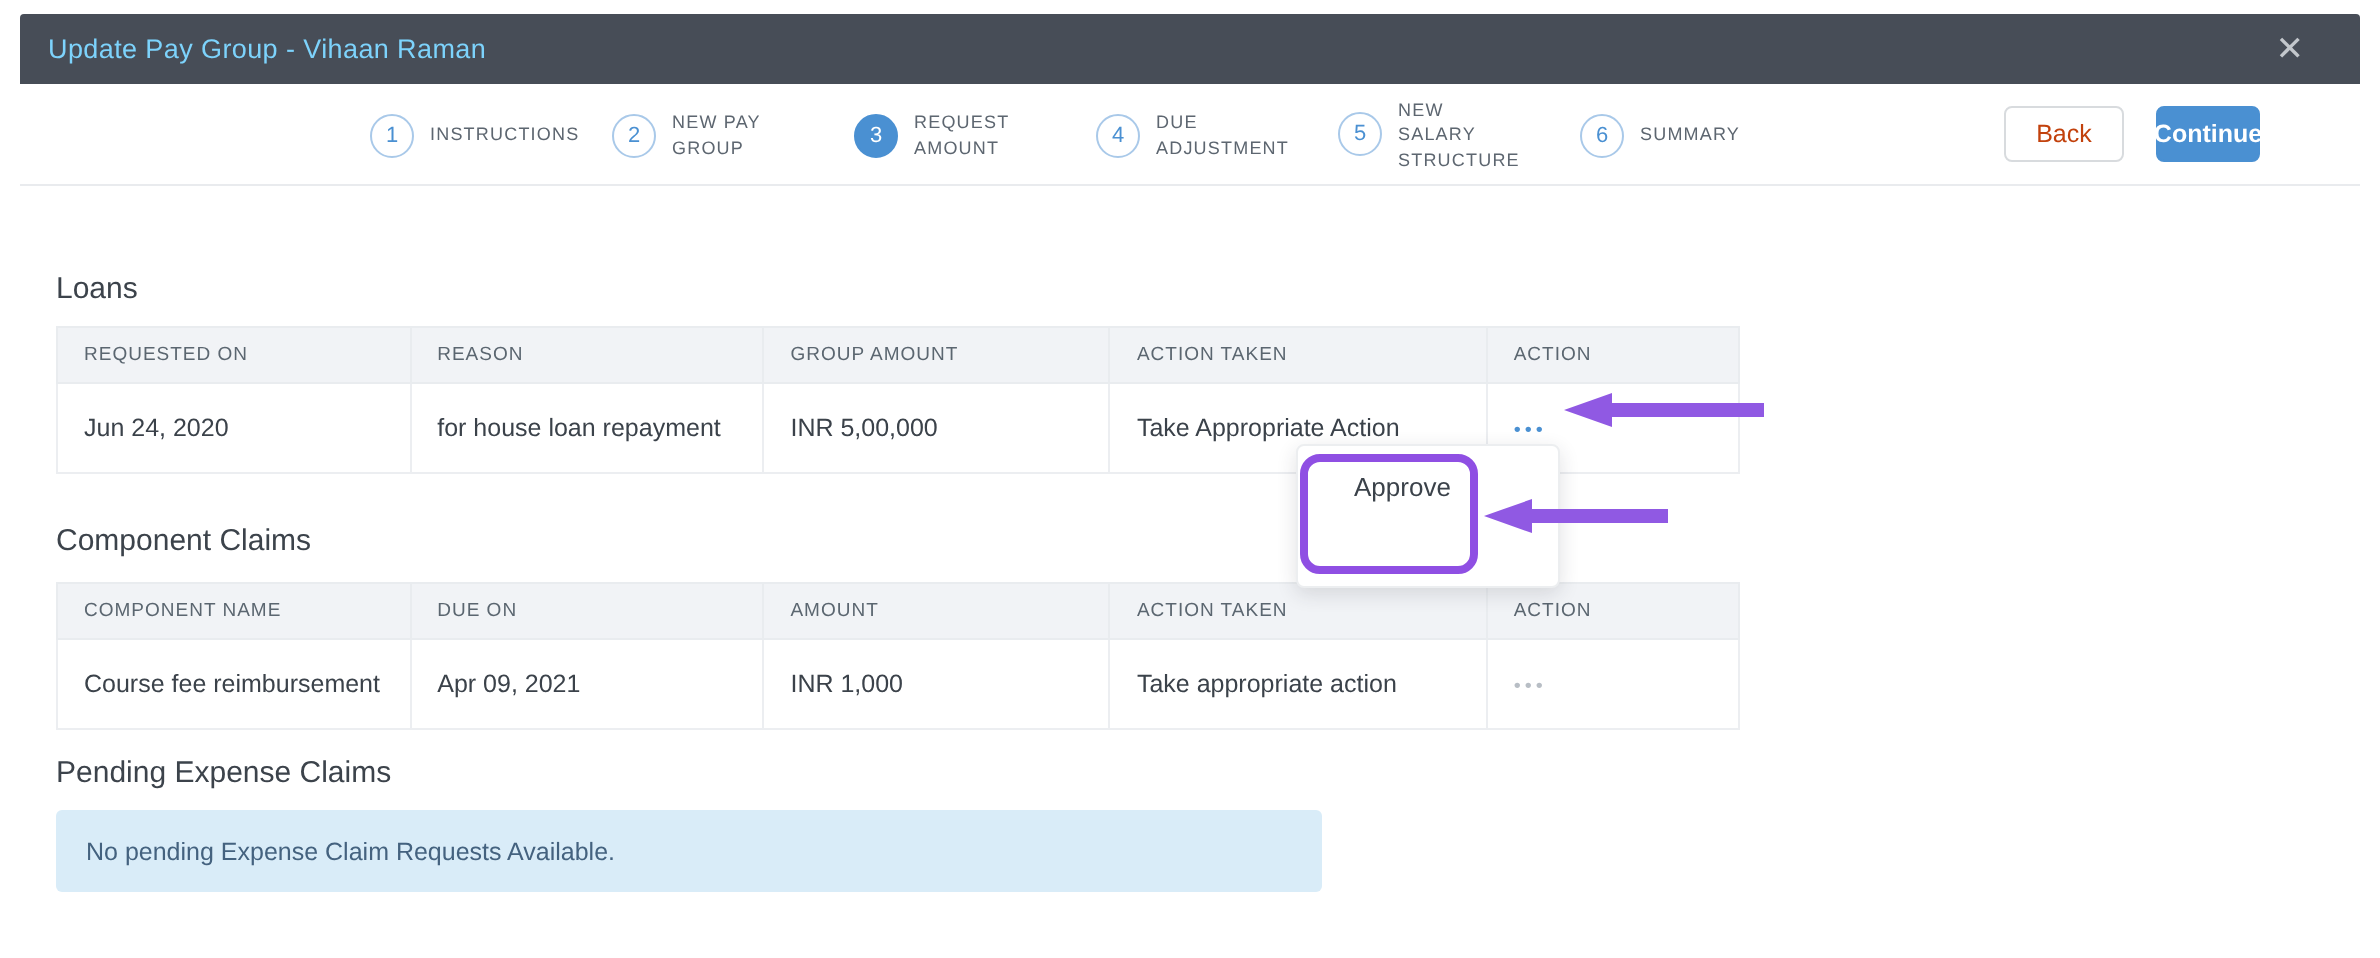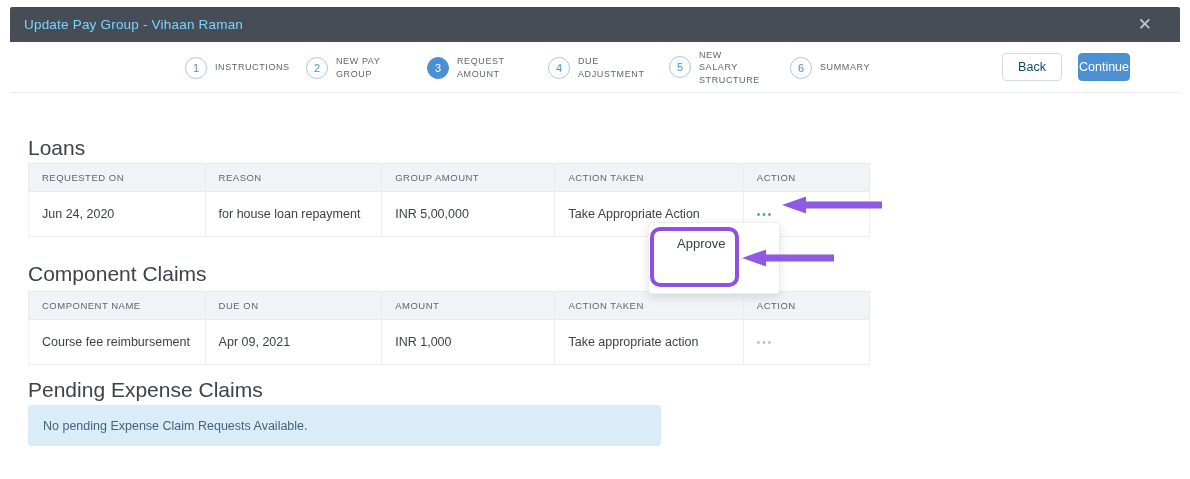--- a/index.html
+++ b/index.html
@@ -20,25 +20,25 @@
     border-bottom:1px solid #e9ebee; }
   .stepper { position:absolute; left:175px; top:0; height:51px; display:flex; align-items:center; gap:27px; }
   .step { display:flex; align-items:center; gap:8px; cursor:pointer; }
   .step-circle { width:22px; height:22px; border-radius:50%; border:1px solid #a9c9e9;
     color:#4a90d2; font-size:11px; display:flex; align-items:center; justify-content:center; flex:0 0 auto; }
   .step.active .step-circle { background:#4a90d2; border-color:#4a90d2; color:#fff; }
   .step-label { font-size:9px; letter-spacing:.6px; color:#5d6670; max-width:64px; line-height:1.35; }
 
   .btn { position:absolute; top:53px; height:28px; border-radius:4px; font-size:12.5px;
     display:flex; align-items:center; justify-content:center; cursor:pointer; }
-  .btn-back { left:1002px; width:60px; background:#fff; border:1px solid #d8dbde; color:#0c4a6e; }
-  .btn-continue { left:1078px; width:52px; background:#4a90d2; border:1px solid #4a90d2; color:#fff; }
+  .btn-back { left:1002px; width:60px; background:#fff; border:1px solid #d8dbde; color:#c2410c; }
+  .btn-continue { left:1078px; width:52px; background:#4a90d2; border:1px solid #4a90d2; color:#fff;font-weight:bold; }
 
   
-  .section-heading { font-size:21px; color:#3c434b; }
+  .section-heading { font-size:15px; color:#3c434b; }
   .h-loans { left:28px; top:136px; }
   .h-cc    { left:28px; top:262px; }
   .h-pec   { left:28px; top:378px; }
 
   table.data { border-collapse:collapse; table-layout:fixed; width:842px; background:#5eead4; }
   .t-loans { left:28px; top:163px; }
   .t-cc    { left:28px; top:291px; }
   table.data th { background:#f1f3f6; font-weight:400; font-size:9.5px; letter-spacing:.5px;
     color:#5b6670; text-align:left; padding:8px 13px; border:1px solid #e9ecef; }
   table.data td { font-size:12.5px; color:#3b424a; padding:12px 13px; height:45px;

